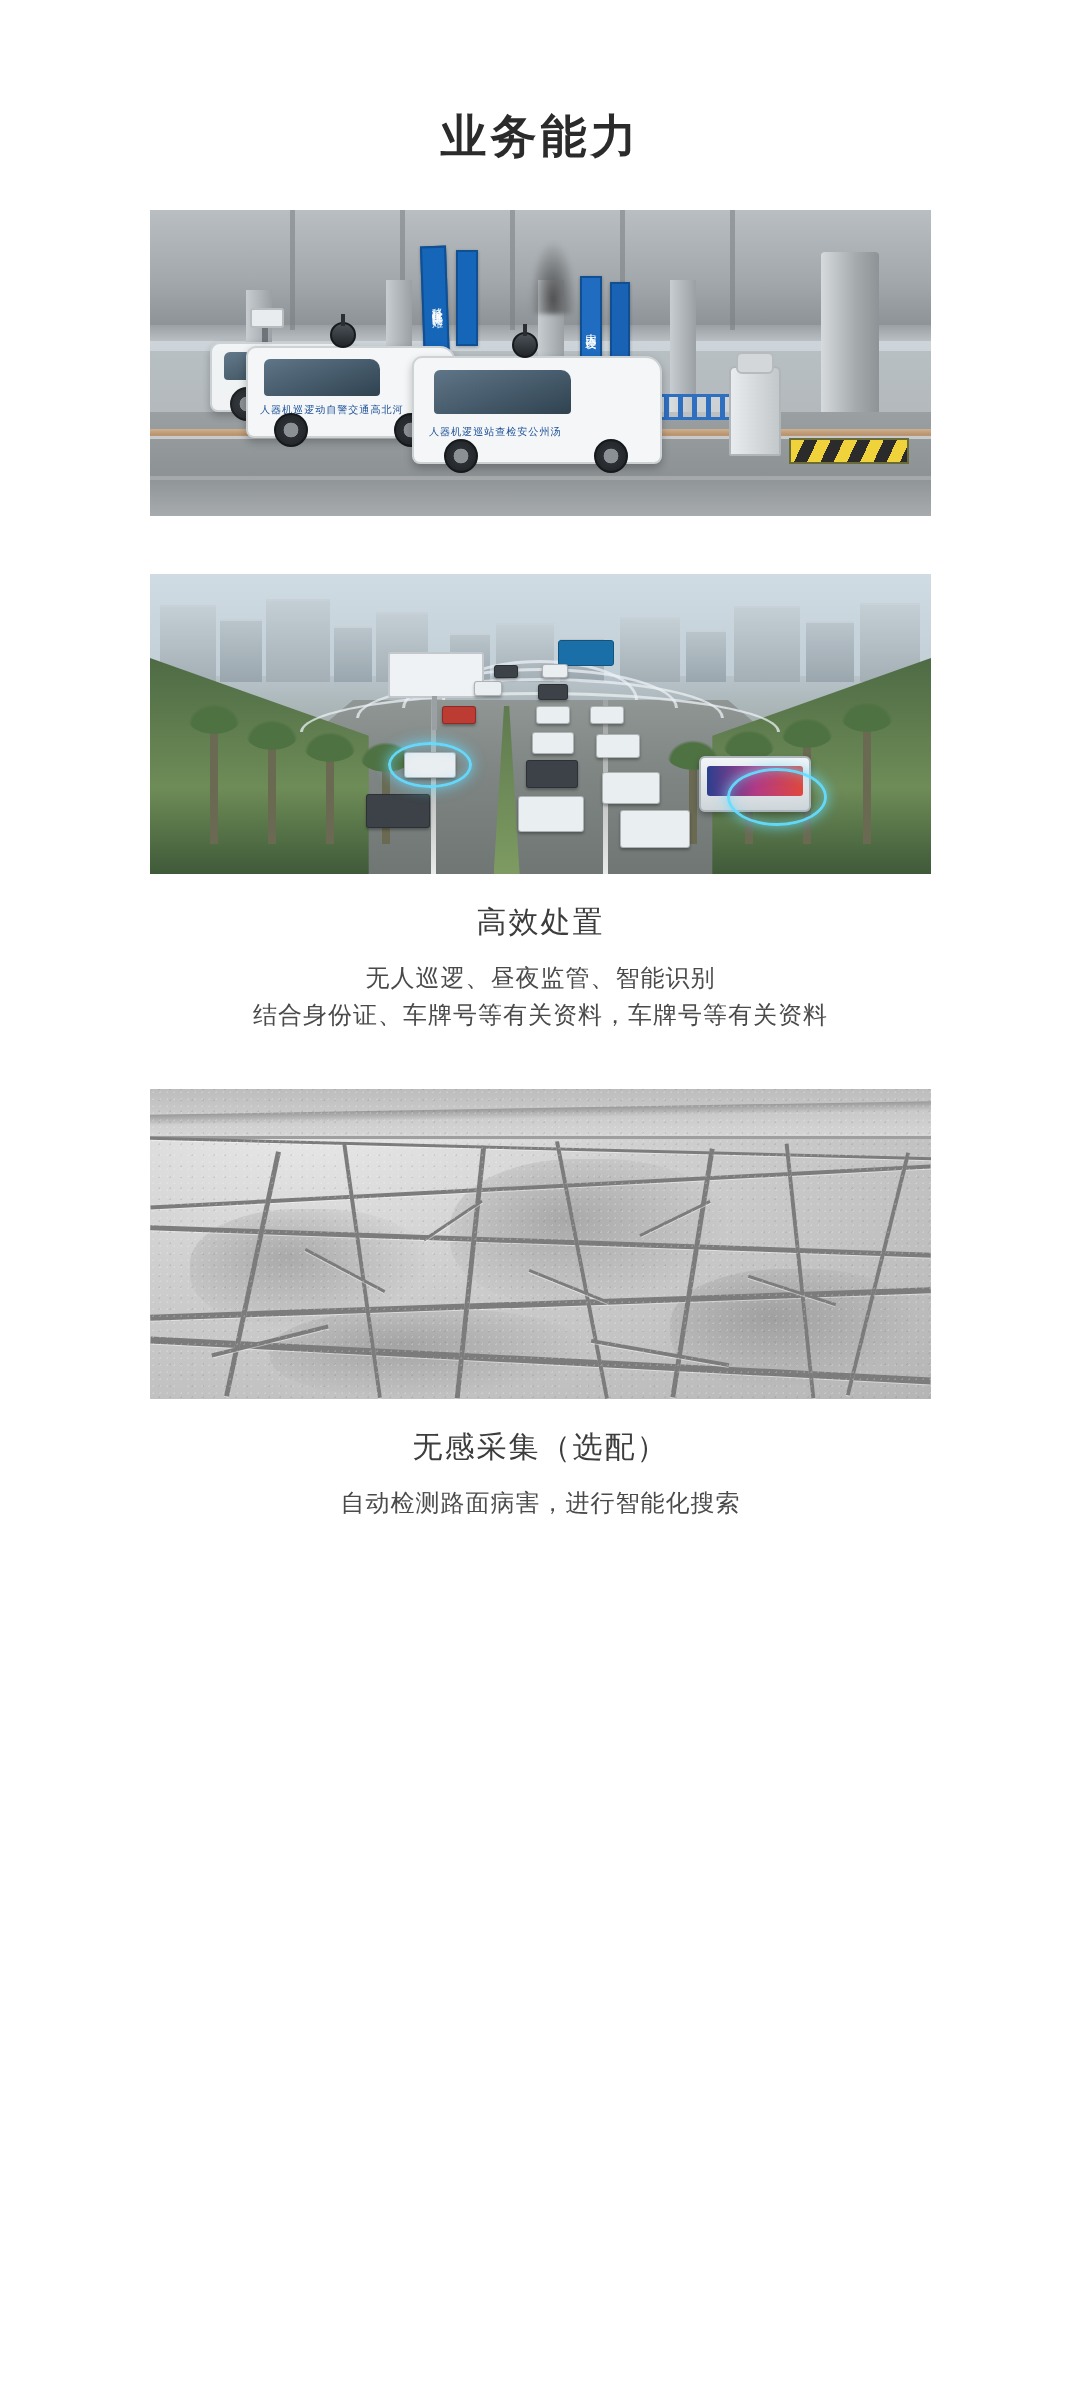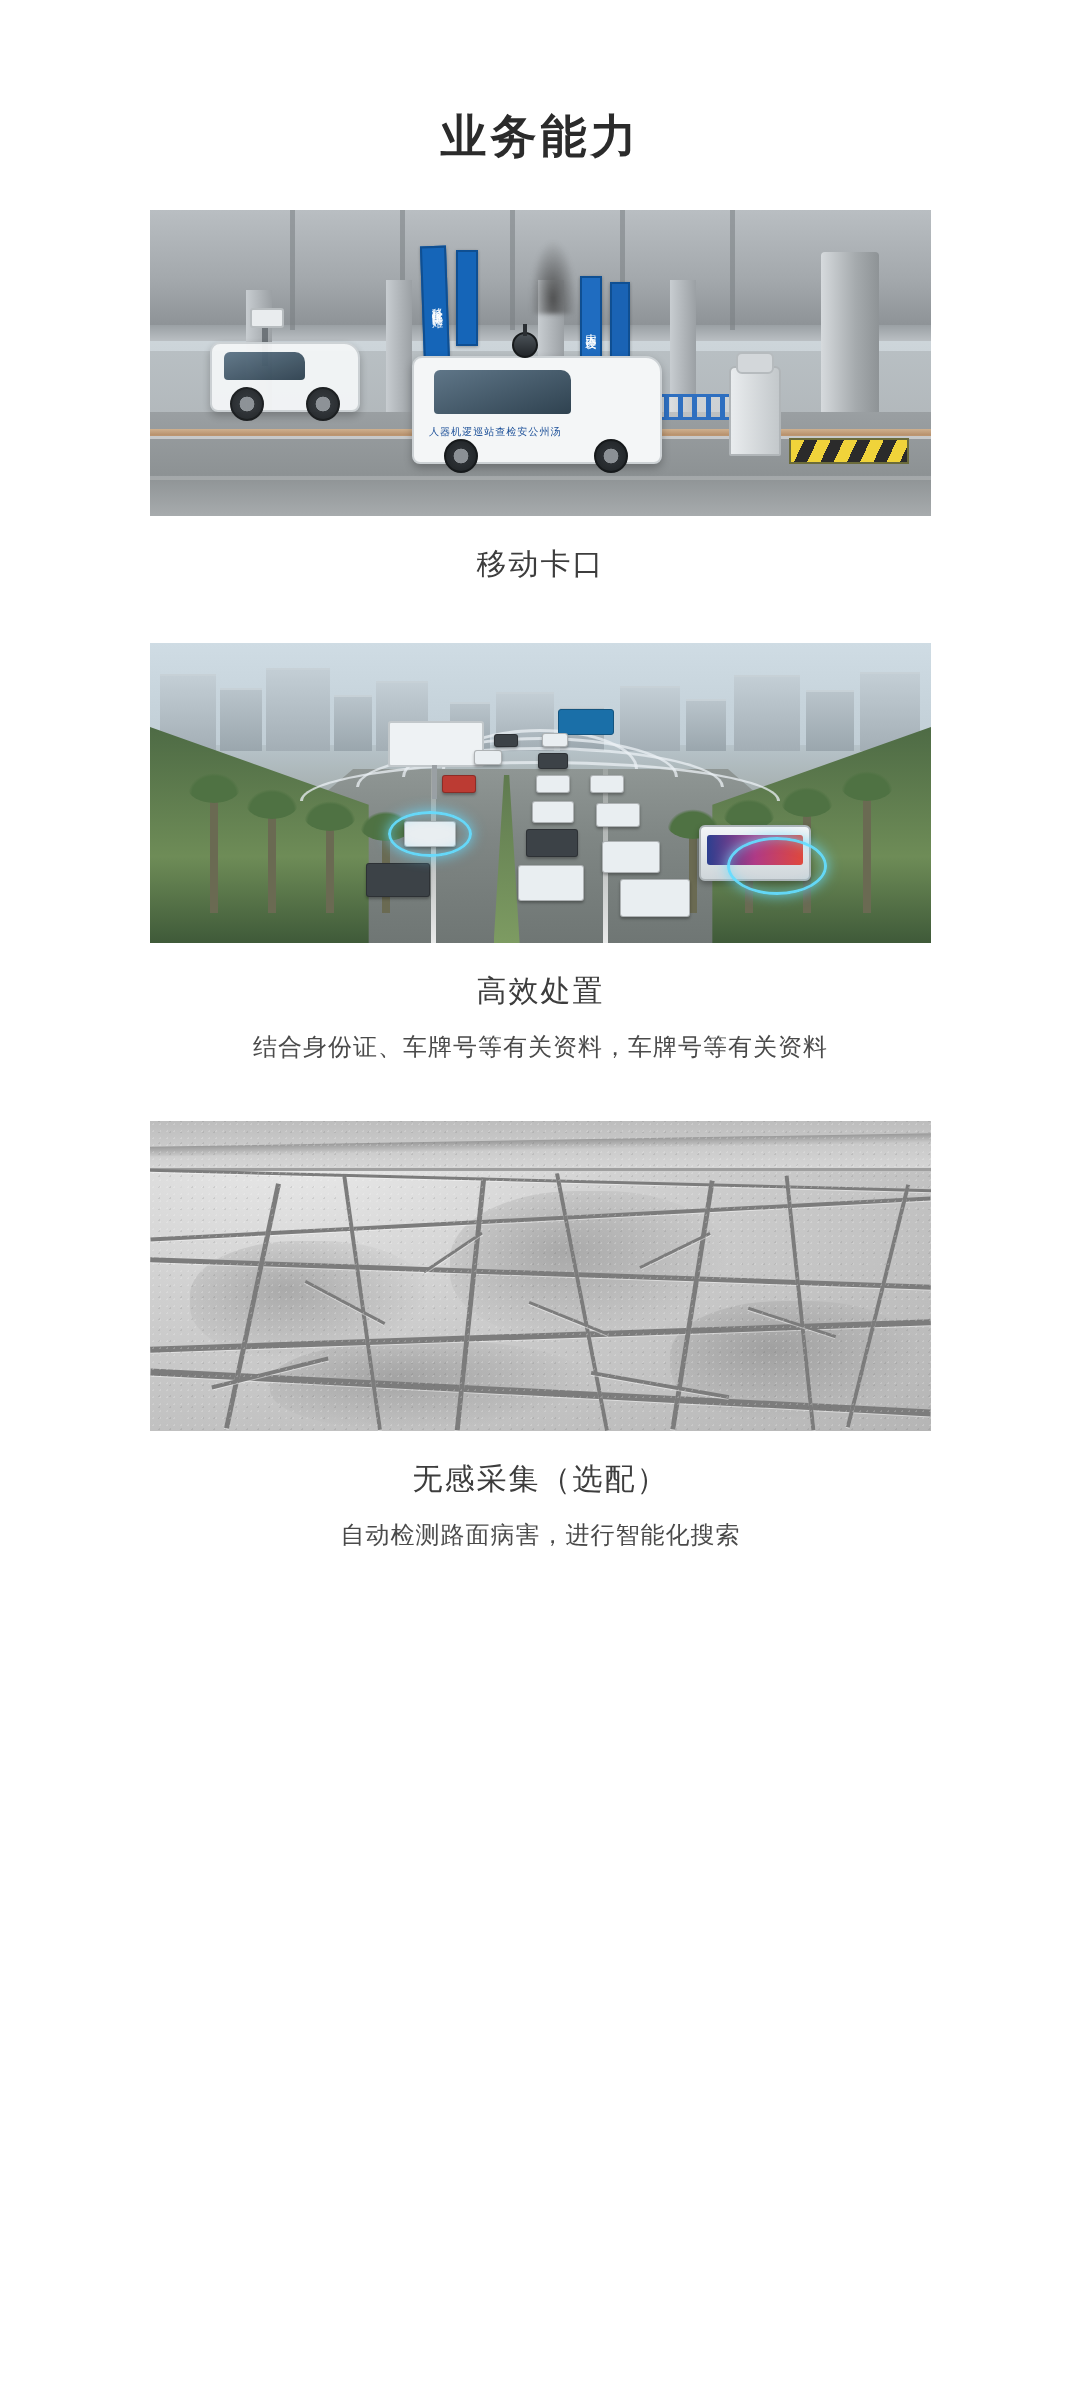--- a/index.html
+++ b/index.html
@@ -349,32 +349,38 @@
           <div class="hazard"></div>
           <div class="cabinet"></div>
           <div class="mast"></div>
 
           <div class="car car3">
             <div class="glass"></div>
             <div class="wheel w1"></div>
               <div class="wheel w2"></div>
           </div>
 
+          <div class="car car1">
+            <div class="lidar"></div>
+            <div class="glass"></div>
+            <div class="txt">人器机巡逻动自警交通高北河</div>
+            <div class="wheel w1"></div>
+              <div class="wheel w2"></div>
+          </div>
 
           <div class="car car2">
             <div class="lidar"></div>
             <div class="glass"></div>
             <div class="txt">人器机逻巡站查检安公州汤</div>
             <div class="wheel w1"></div>
               <div class="wheel w2"></div>
           </div>
         </div>
       </div>
 
-      <div class="caption-title">移动卡口</div>
     </div>
 
     <div class="gap-1"></div>
 
     <div class="section">
       <div class="figure f2">
         <div class="avenue">
           <div class="sky"></div>
 
           <div class="skyline">
@@ -438,20 +444,21 @@
 
           <div class="bus">
             <div class="ad"></div>
           </div>
           <div class="highlight-ring" style="right:104px; bottom:48px; width:100px; height:58px;"></div>
         </div>
       </div>
 
       <div class="caption-title">高效处置</div>
       <div class="caption-lines">
+        <div class="caption-line">无人巡逻、昼夜监管、智能识别</div>
         <div class="caption-line">结合身份证、车牌号等有关资料，车牌号等有关资料</div>
       </div>
     </div>
 
     <div class="gap-2"></div>
 
     <div class="section">
       <div class="figure f3">
         <div class="pavement">
           <div class="shoulder"></div>

